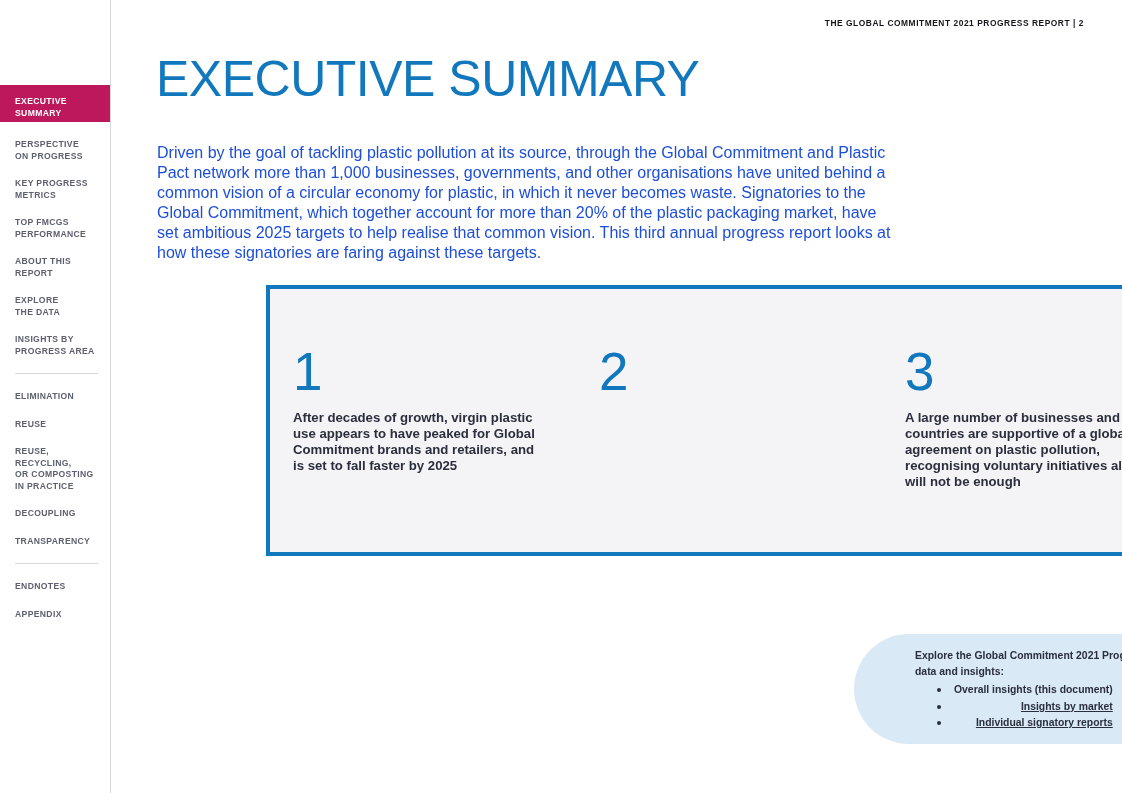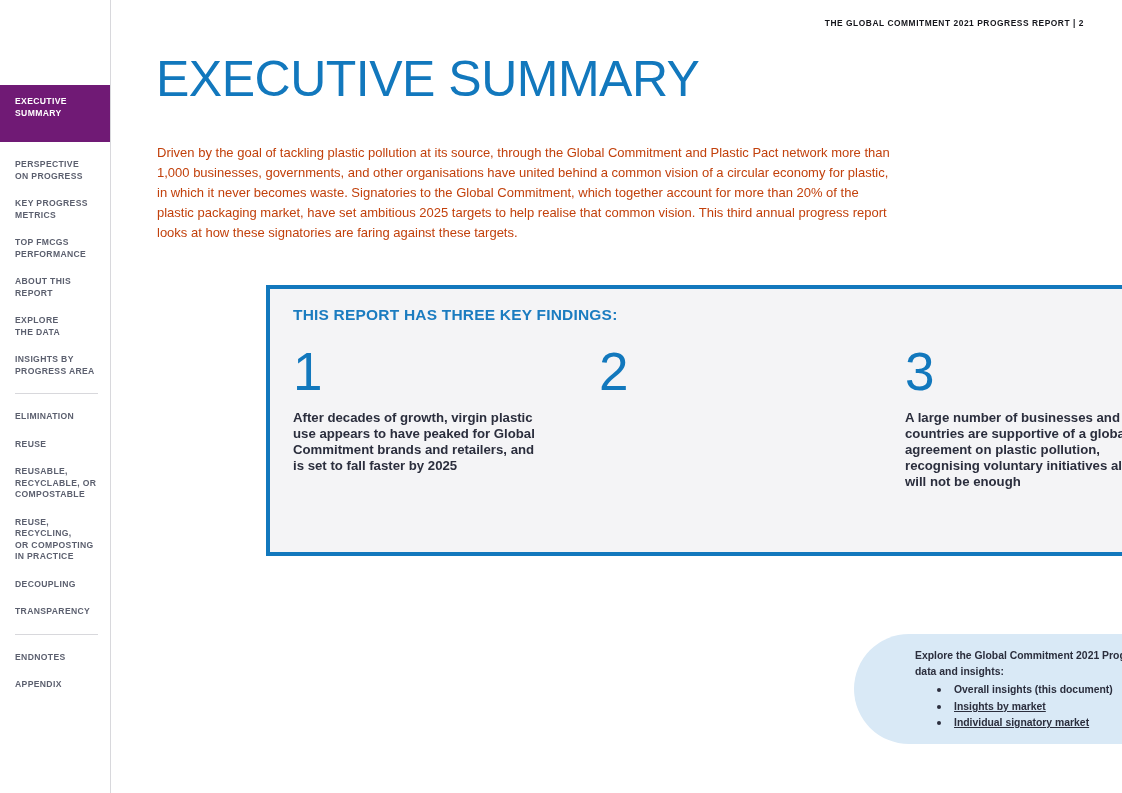--- a/index.html
+++ b/index.html
@@ -33,24 +33,24 @@
     font-size: 8.6px;
     line-height: 11.5px;
     letter-spacing: 0.35px;
     color: #5b5f6e;
     font-weight: 600;
     text-transform: uppercase;
     white-space: pre-line;
     cursor: pointer;
   }
   .nav-item.active {
-    background: #701a75;
+    background: #be185d;
     color: #ffffff;
     padding-top: 11px;
-    padding-bottom: 23px;
+    padding-bottom: 3px;
     margin-bottom: 17px;
     width: 110px;
   }
   #nav-top { padding-top: 85px; }
 
   .nav-divider {
     width: 83px;
     height: 1px;
     background: #d8d8dc;
     margin: 0 0 17px 15px;
@@ -83,23 +83,23 @@
     font-weight: 400;
     letter-spacing: -0.5px;
     color: #1278bd;
     text-transform: uppercase;
   }
 
   #intro-paragraph {
     position: absolute;
     left: 38px; top: 143px;
     width: 735px;
-    font-size: 13px;
+    font-size: 16px;
     line-height: 20px;
-    color: #c2410c;
+    color: #1d4ed8;
   }
 
   
   #findings-box {
     position: absolute;
     left: 147px; top: 285px;
     width: 919px;
     height: 271px;
     background: #f4f4f6;
     border: 4px solid #1278bd;
@@ -152,20 +152,21 @@
     width: 270px;
     font-size: 10.4px;
     line-height: 15.5px;
     font-weight: 700;
     color: #2b2e3d;
   }
   #explore-list {
     position: absolute;
     left: 79px; top: 48px;
     list-style: none;
+    text-align: right;
   }
   #explore-list li {
     position: relative;
     padding-left: 21px;
     font-size: 10.4px;
     line-height: 16.6px;
     font-weight: 700;
     color: #2b2e3d;
     white-space: nowrap;
   }
@@ -205,23 +206,20 @@
 
     <div class="nav-item">INSIGHTS BY
 PROGRESS AREA</div>
 
     <div class="nav-divider"></div>
 
     <div class="nav-item">ELIMINATION</div>
 
     <div class="nav-item">REUSE</div>
 
-    <div class="nav-item">REUSABLE,
-RECYCLABLE, OR
-COMPOSTABLE</div>
 
     <div class="nav-item">REUSE,
 RECYCLING,
 OR COMPOSTING
 IN PRACTICE</div>
 
     <div class="nav-item">DECOUPLING</div>
 
     <div class="nav-item">TRANSPARENCY</div>
 
@@ -235,21 +233,20 @@
 
 <main id="main">
 
   <div id="page-header">THE GLOBAL COMMITMENT 2021 PROGRESS REPORT  |  2</div>
 
   <h1 id="page-title">EXECUTIVE SUMMARY</h1>
 
   <p id="intro-paragraph">Driven by the goal of tackling plastic pollution at its source, through the Global Commitment and Plastic Pact network more than 1,000 businesses, governments, and other organisations have united behind a common vision of a circular economy for plastic, in which it never becomes waste. Signatories to the Global Commitment, which together account for more than 20% of the plastic packaging market, have set ambitious 2025 targets to help realise that common vision. This third annual progress report looks at how these signatories are faring against these targets.</p>
 
   <section id="findings-box">
-    <h2 id="findings-title">THIS REPORT HAS THREE KEY FINDINGS:</h2>
 
     <div id="findings-grid">
 
       <div class="finding">
         <div class="finding-number">1</div>
         <div class="finding-text">After decades of growth, virgin plastic use appears to have peaked for Global Commitment brands and retailers, and is set to fall faster by 2025</div>
       </div>
 
       <div class="finding">
         <div class="finding-number">2</div>
@@ -266,18 +263,18 @@
   <aside id="explore-callout">
     <div id="explore-heading">Explore the Global Commitment 2021 Progress Report data and insights:</div>
     <ul id="explore-list">
       <li>
         <span>Overall insights (this document)</span>
       </li>
       <li class="link">
         <span>Insights by market</span>
       </li>
       <li class="link">
-        <span>Individual signatory market</span>
+        <span>Individual signatory reports</span>
       </li>
     </ul>
   </aside>
 
 </main>
 
 </body></html>

